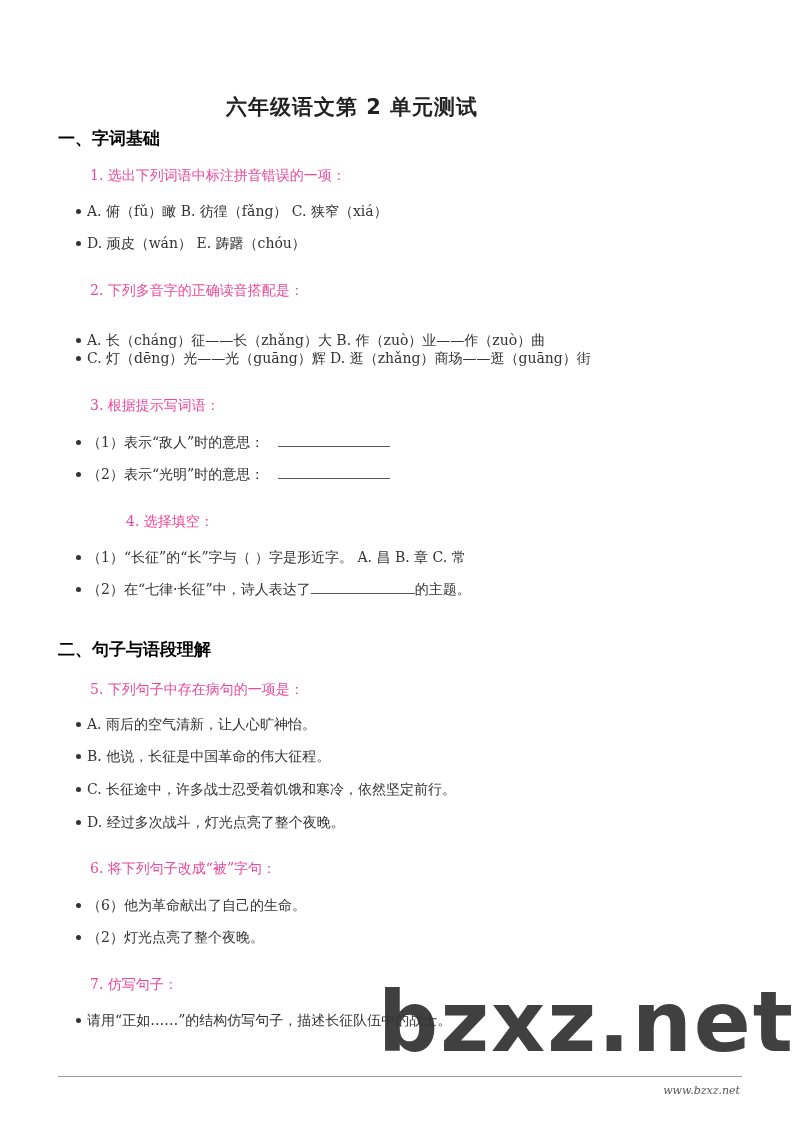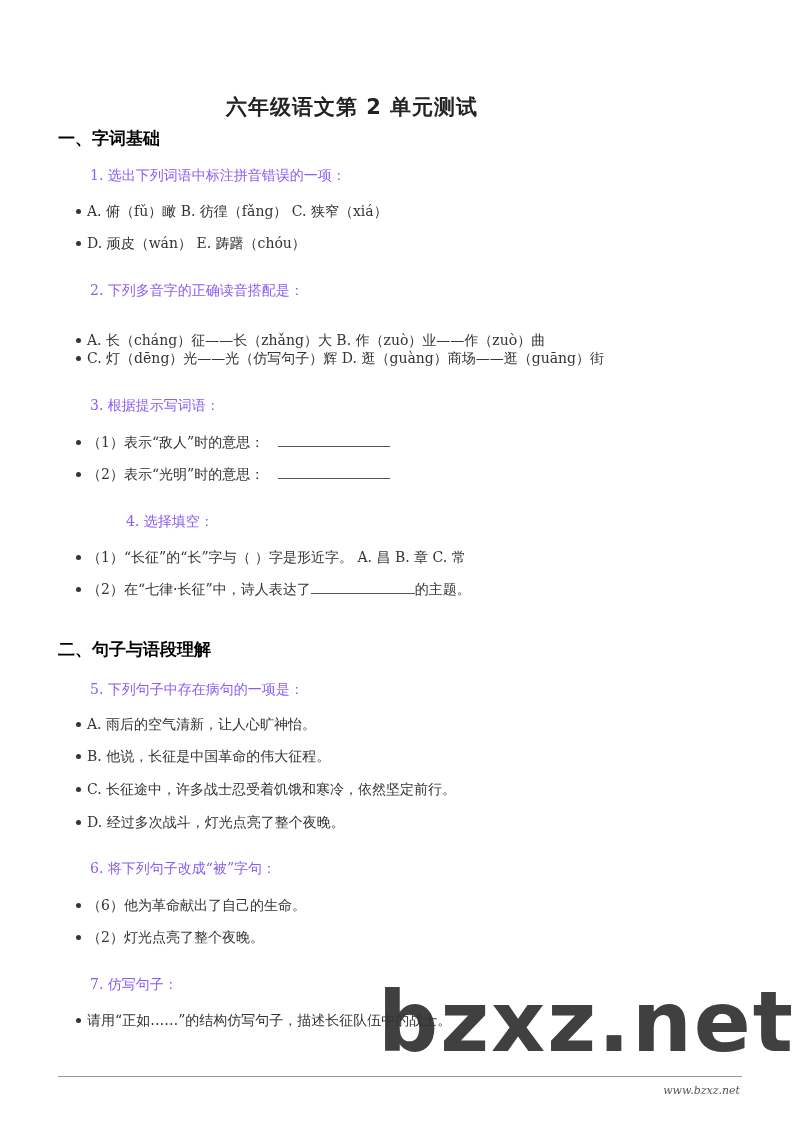--- a/index.html
+++ b/index.html
@@ -11,21 +11,21 @@
       position: absolute; top: 93px; left: 0; width: 704px; text-align: center;
       font-family: "DejaVu Sans", "Liberation Sans", sans-serif;
       font-size: 21px; font-weight: bold; color: #222; letter-spacing: 1px;
     }
     .section-heading {
       position: absolute; left: 58px;
       font-family: "DejaVu Sans", "Liberation Sans", sans-serif;
       font-size: 17px; font-weight: bold; color: #000000;
     }
     .question {
-      position: absolute; left: 90px; font-size: 14px; color: #8b5cf6;
+      position: absolute; left: 90px; font-size: 14px; color: #ec4899;
     }
     .bullet {
       position: absolute; left: 76px; font-size: 14px; color: #333; white-space: nowrap;
     }
     .bullet .dot {
       display: inline-block; width: 5px; height: 5px; border-radius: 50%; background: #333;
       vertical-align: middle; margin-right: 6px; position: relative; top: -1px;
     }
     .blank {
       display: inline-block; border-bottom: 1px solid #555; vertical-align: baseline;
@@ -53,21 +53,21 @@
   <div class="title">六年级语文第 2 单元测试</div>
 
   <div class="section-heading" style="top:127px;">一、字词基础</div>
 
   <div class="question" style="top:167px;">1. 选出下列词语中标注拼音错误的一项：</div>
   <div class="bullet" style="top:203px;"><span class="dot"></span><span>A. 俯（fǔ）瞰 B. 彷徨（fǎng） C. 狭窄（xiá）</span></div>
   <div class="bullet" style="top:235px;"><span class="dot"></span><span>D. 顽皮（wán） E. 踌躇（chóu）</span></div>
 
   <div class="question" style="top:282px;">2. 下列多音字的正确读音搭配是：</div>
   <div class="bullet" style="top:332px;"><span class="dot"></span><span>A. 长（cháng）征——长（zhǎng）大 B. 作（zuò）业——作（zuò）曲</span></div>
-  <div class="bullet" style="top:350px;"><span class="dot"></span><span>C. 灯（dēng）光——光（仿写句子）辉 D. 逛（guàng）商场——逛（guāng）街</span></div>
+  <div class="bullet" style="top:350px;"><span class="dot"></span><span>C. 灯（dēng）光——光（guāng）辉 D. 逛（zhǎng）商场——逛（guāng）街</span></div>
 
   <div class="question" style="top:397px;">3. 根据提示写词语：</div>
   <div class="bullet" style="top:434px;"><span class="dot"></span><span>（1）表示“敌人”时的意思：</span><span class="blank" style="width:112px; margin-left:14px;"></span></div>
   <div class="bullet" style="top:466px;"><span class="dot"></span><span>（2）表示“光明”时的意思：</span><span class="blank" style="width:112px; margin-left:14px;"></span></div>
 
   <div class="question" style="top:513px;margin-left:36px;">4. 选择填空：</div>
   <div class="bullet" style="top:549px;"><span class="dot"></span><span>（1）“长征”的“长”字与（ ）字是形近字。 A. 昌 B. 章 C. 常</span></div>
   <div class="bullet" style="top:581px;"><span class="dot"></span><span>（2）在“七律·长征”中，诗人表达了</span><span class="blank" style="width:104px;"></span><span>的主题。</span></div>
 
   <div class="section-heading" style="top:638px;">二、句子与语段理解</div>

